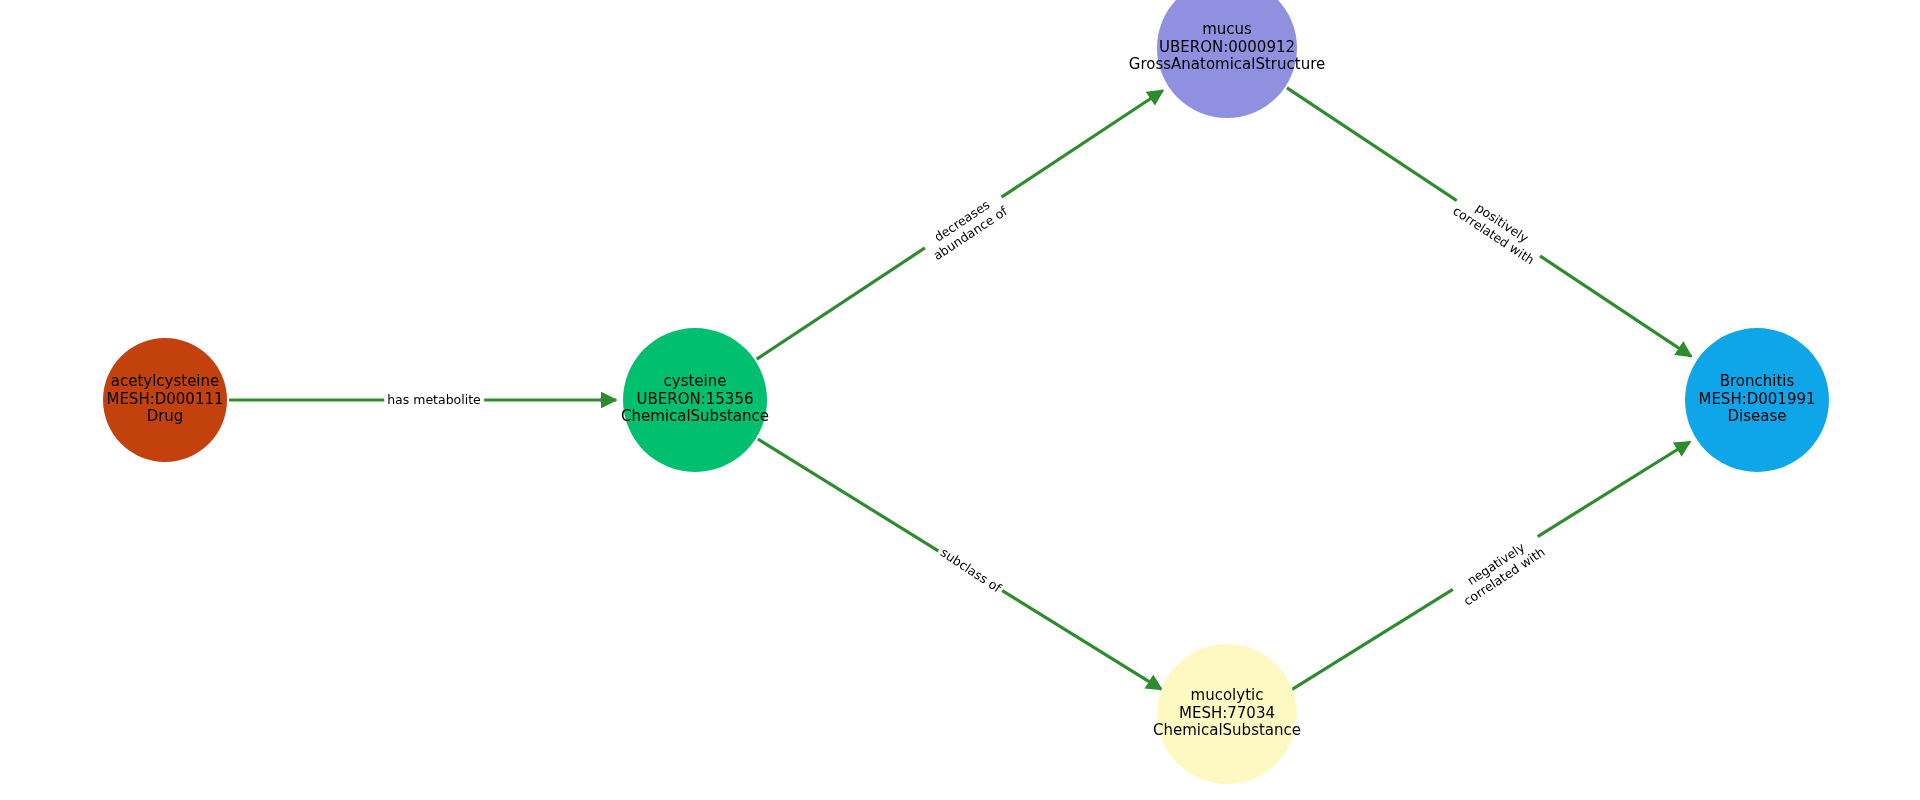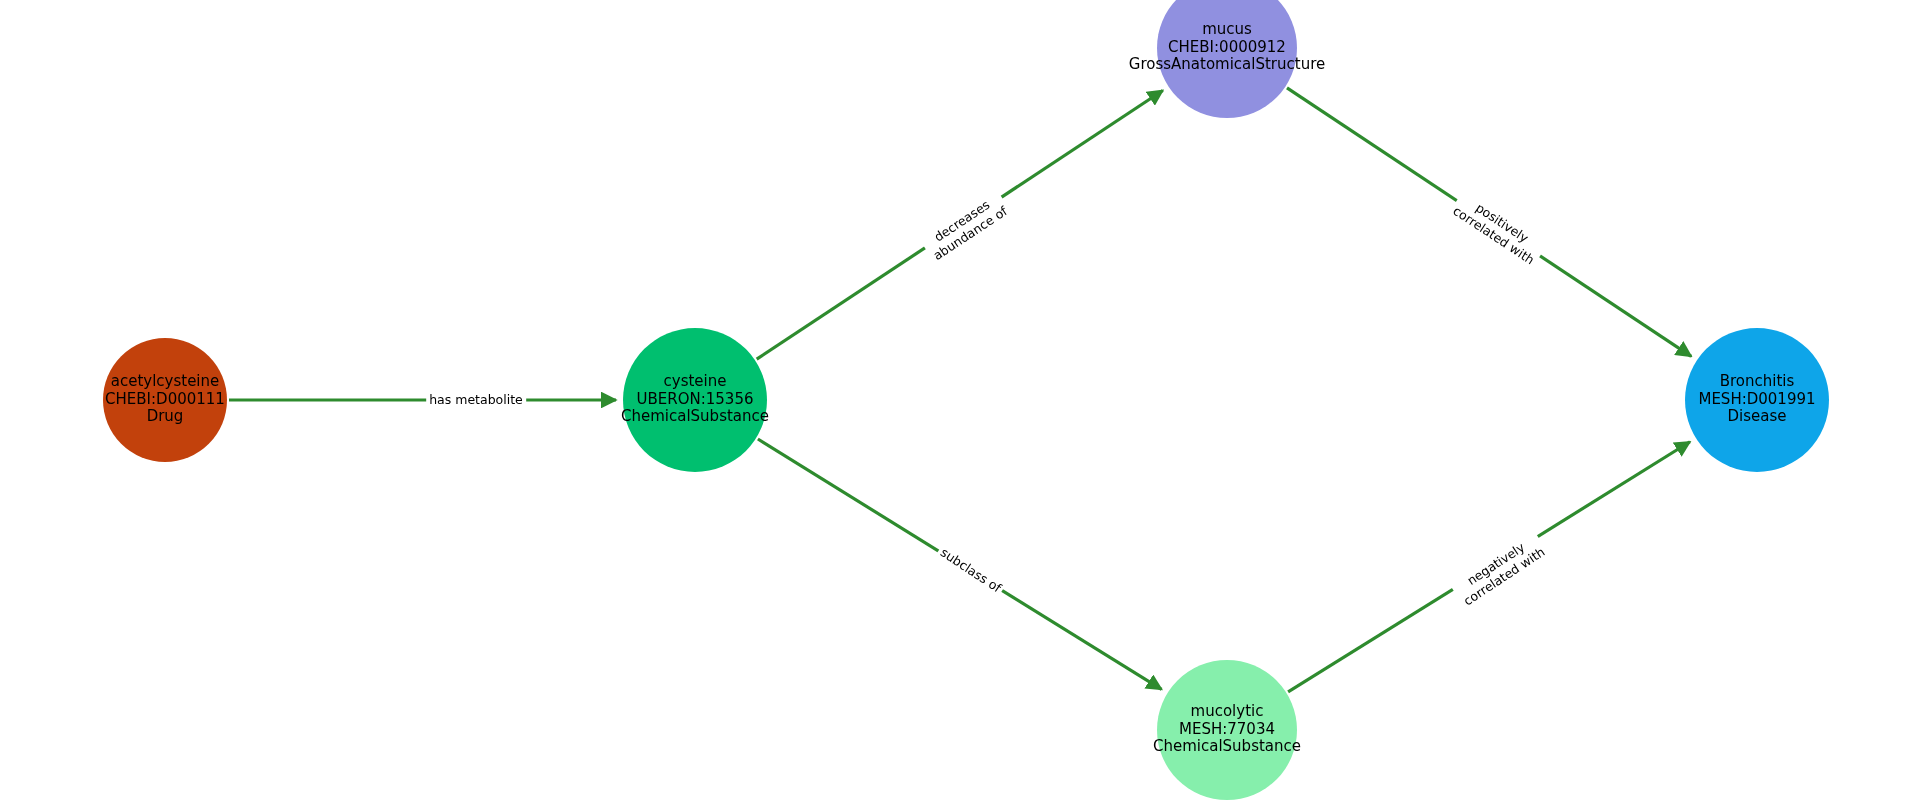--- a/index.html
+++ b/index.html
@@ -81,55 +81,55 @@
         <line x1="1286.97716979511" y1="87.83389390165796" x2="1691.19171647481" y2="356.2933664134586" stroke="#2e8b2e" stroke-width="3.2" marker-end="url(#arrowhead)"></line>
         <line x1="757.8843277525198" y1="439.0071957863375" x2="1161.5663076088645" y2="689.4114314115137" stroke="#2e8b2e" stroke-width="3.2" marker-end="url(#arrowhead)"></line>
         <line x1="1288.1205774446946" y1="691.9437914023599" x2="1689.9371441926269" y2="441.756117766855" stroke="#2e8b2e" stroke-width="3.2" marker-end="url(#arrowhead)"></line>
       </g>
   </svg>
 
   <div id="node-layer">
       <div class="node" style="left: 103px; top: 338px; width: 124px; height: 124px; background: #c2410c;">
         <div class="node-labels">
           <span class="node-name">acetylcysteine</span>
-          <span class="node-id">CHEBI:D000111</span>
+          <span class="node-id">MESH:D000111</span>
           <span class="node-category">Drug</span>
         </div>
       </div>
       <div class="node" style="left: 623px; top: 328px; width: 144px; height: 144px; background: rgb(0, 191, 111); text-decoration: underline;">
         <div class="node-labels">
           <span class="node-name">cysteine</span>
           <span class="node-id">UBERON:15356</span>
           <span class="node-category">ChemicalSubstance</span>
         </div>
       </div>
       <div class="node" style="left: 1157px; top: -22px; width: 140px; height: 140px; background: rgb(144, 144, 224);">
         <div class="node-labels">
           <span class="node-name">mucus</span>
-          <span class="node-id">CHEBI:0000912</span>
+          <span class="node-id">UBERON:0000912</span>
           <span class="node-category">GrossAnatomicalStructure</span>
         </div>
       </div>
-      <div class="node" style="left: 1157px; top: 660px; width: 140px; height: 140px; background: #86efac;">
+      <div class="node" style="left: 1157px; top: 644px; width: 140px; height: 140px; background: #fef9c3;">
         <div class="node-labels">
           <span class="node-name">mucolytic</span>
           <span class="node-id">MESH:77034</span>
           <span class="node-category">ChemicalSubstance</span>
         </div>
       </div>
       <div class="node" style="left: 1685px; top: 328px; width: 144px; height: 144px; background: #0ea5e9;">
         <div class="node-labels">
           <span class="node-name">Bronchitis</span>
           <span class="node-id">MESH:D001991</span>
           <span class="node-category">Disease</span>
         </div>
       </div>
     </div>
   <div id="edge-label-layer">
-      <div class="edge-label" style="left: 434px; top: 399px; transform: translate(-50%, -50%) rotate(0deg); background: rgb(255, 255, 255); padding: 1px 3px; margin-left: 42px;">
+      <div class="edge-label" style="left: 434px; top: 399px; transform: translate(-50%, -50%) rotate(0deg); background: rgb(255, 255, 255); padding: 1px 3px;">
         <span>has metabolite</span>
       </div>
       <div class="edge-label" style="left: 966px; top: 227px; transform: translate(-50%, -50%) rotate(-33.5deg); background: rgb(255, 255, 255); padding: 1px 3px;">
         <span>decreases</span>
         <span>abundance of</span>
       </div>
       <div class="edge-label" style="left: 1498px; top: 229px; transform: translate(-50%, -50%) rotate(33.5deg); background: rgb(255, 255, 255); padding: 1px 3px;">
         <span>positively</span>
         <span>correlated with</span>
       </div>

